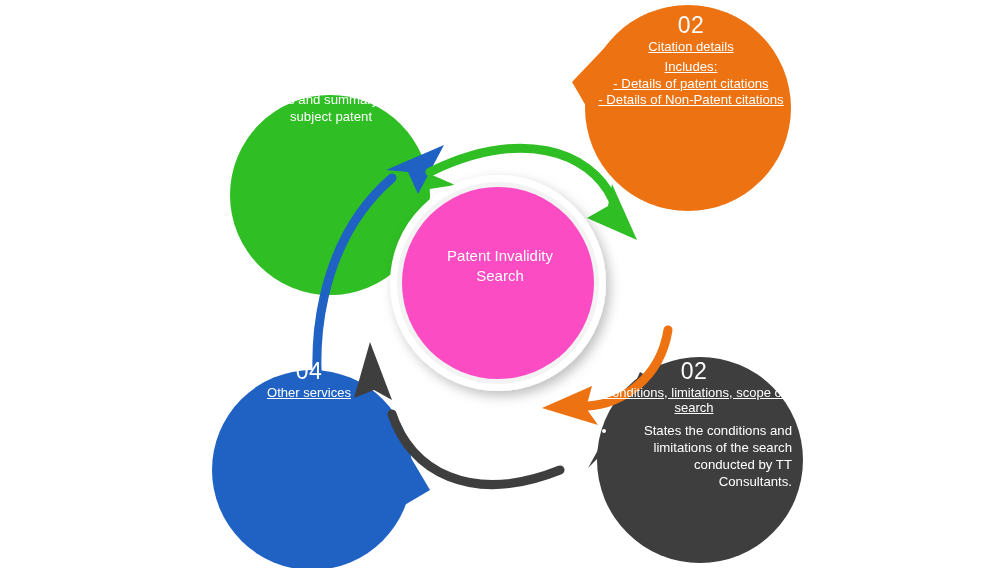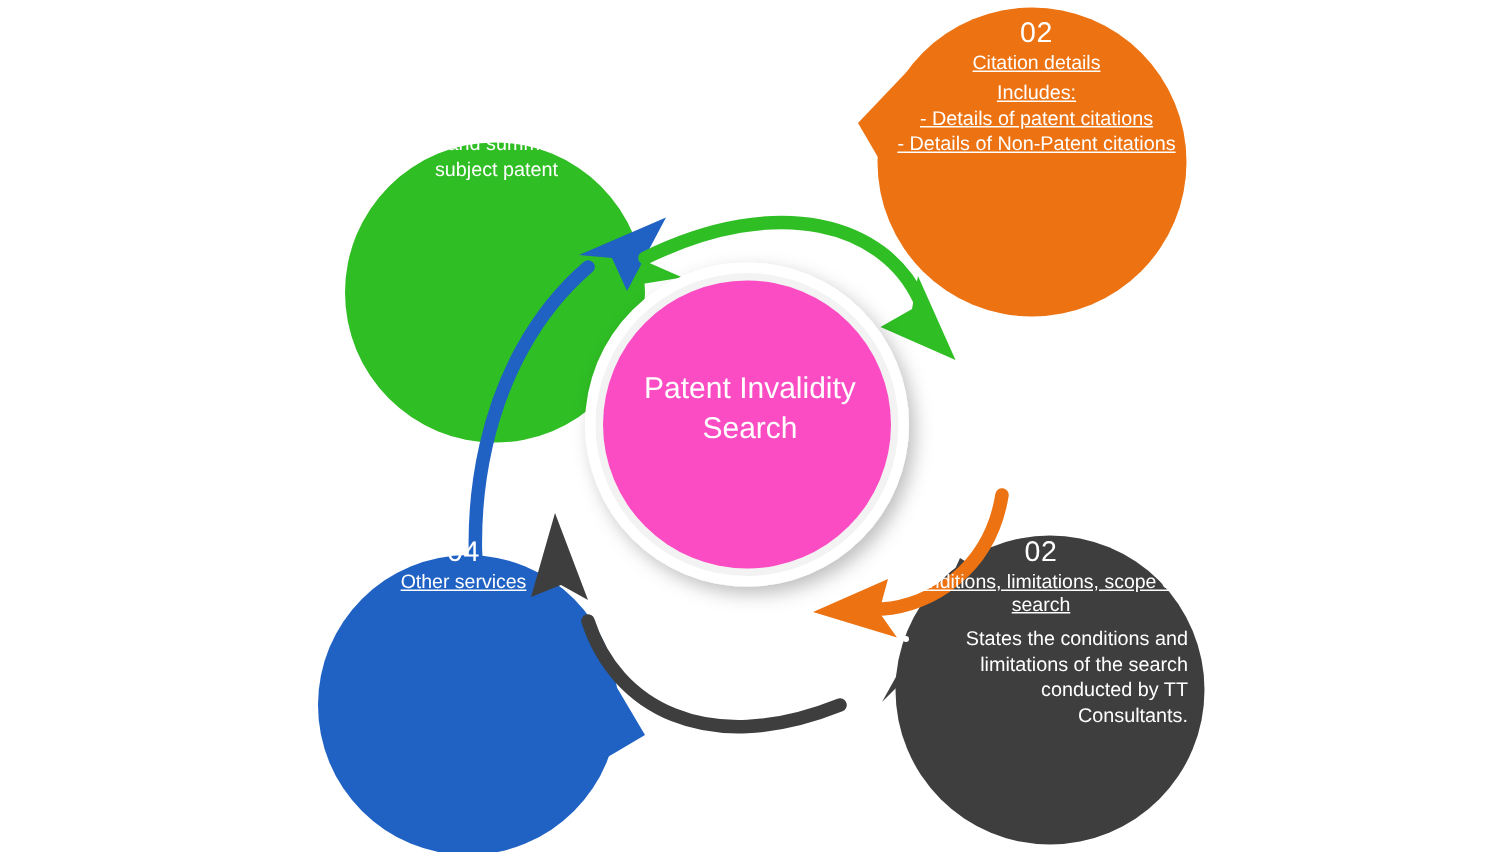--- a/index.html
+++ b/index.html
@@ -11,21 +11,21 @@
   #stage{position:absolute;inset:0;width:1000px;height:568px;}
   #svgroot{position:absolute;left:0;top:0;width:1000px;height:568px;}
 
   .node-text{
     position:absolute;
     color:#ffffff;
     text-align:center;
     line-height:1.16;
     pointer-events:none;
   }
-  .node-num{font-size:19px;letter-spacing:.5px;margin-bottom:1px;}
+  .node-num{font-size:23px;letter-spacing:.5px;margin-bottom:1px;}
   .node-title{font-size:13px;margin-bottom:4px;line-height:1.15;text-decoration:underline;}
   .node-body{font-size:13.2px;line-height:1.28;}
 
   
   #t01{left:236px;top:12px;width:190px;}
   
   #t02{left:598px;top:12px;width:186px;}
   
   #t03{left:596px;top:358px;width:196px;}
   
@@ -40,21 +40,21 @@
     content:"";position:absolute;left:9px;top:6px;
     width:4px;height:4px;border-radius:50%;background:#ffffff;
   }
   #t04 .bullets{margin-left:14px;}
   #t03 .bullets{margin-left:0px;text-align:right;}
   #t03 .bullets li{padding-left:22px;}
   #t03 .bullets li:before{left:6px;top:7px;}
 
   .hub-label{
     position:absolute;left:390px;top:246px;width:220px;
-    text-align:center;color:#ffffff;font-size:20px;line-height:1.35;
+    text-align:center;color:#ffffff;font-size:15px;line-height:1.35;
     pointer-events:none;
   }
 </style>
 </head>
 <body>
 
 <div id="stage">
 
   <svg id="svgroot" viewBox="0 0 1000 568">
     <defs>

